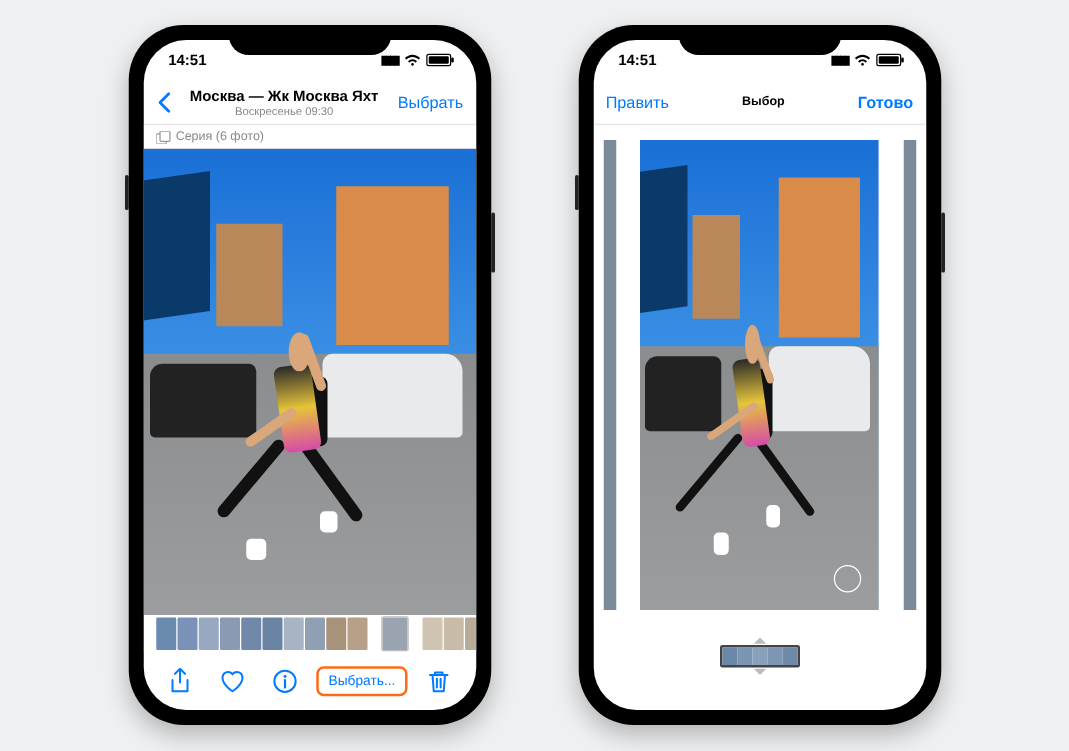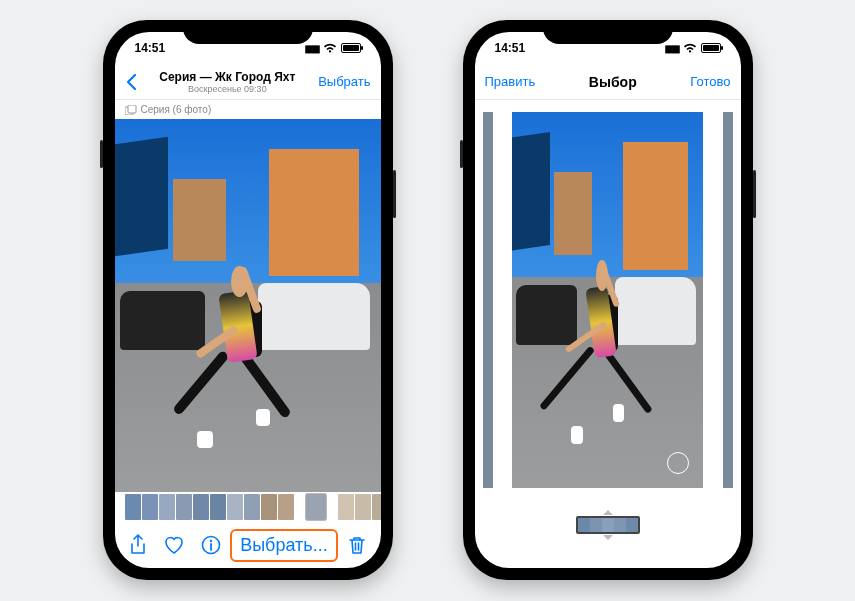--- a/index.html
+++ b/index.html
@@ -55,21 +55,21 @@
   .legL{position:absolute;left:32%;top:46%;width:10%;height:36%;background:#111;border-radius:6px;transform:rotate(40deg);transform-origin:top}
   .shoe1{position:absolute;left:66%;top:72%;width:14%;height:8%;background:#fff;border-radius:4px}
   .shoe2{position:absolute;left:8%;top:82%;width:16%;height:8%;background:#fff;border-radius:4px}
 
   .thumbrow{height:30px;background:#fff;display:flex;align-items:center;padding:2px 10px;gap:1px;overflow:hidden}
   .thumbrow span{flex:0 0 16px;height:26px;border-radius:1px}
   .thumbrow .gap{flex:0 0 10px;background:transparent}
 
   .toolbar{height:46px;display:flex;align-items:center;justify-content:space-evenly;padding:0 4px}
   .toolbar .ico{width:34px;height:30px;display:flex;align-items:center;justify-content:center;color:var(--blue)}
-  .select-btn{color:var(--blue);font-size:18px;font-weight:500;padding:4px 8px;border:2px solid var(--orange);border-radius:6px}
+  .select-btn{color:var(--blue);font-size:11px;font-weight:500;padding:4px 8px;border:2px solid var(--orange);border-radius:6px}
 
   
   .p2main{flex:1;background:#fff;position:relative;display:flex;align-items:center;justify-content:center}
   .p2photo{width:72%;height:94%;position:relative;overflow:hidden}
   .side-sliver{position:absolute;top:3%;width:10px;height:94%;background:#7a8a9a}
   .sliverL{left:8px}
   .sliverR{right:8px}
   .ring{position:absolute;right:14px;bottom:14px;width:22px;height:22px;border:1.5px solid #fff;border-radius:50%}
 
   .p2strip{height:50px;display:flex;flex-direction:column;align-items:center;justify-content:center;gap:1px;position:relative}
@@ -103,21 +103,21 @@
       </span>
     </div>
 
     <div class="navbar">
       <span class="chev">
         <svg width="12" height="18" viewBox="0 0 12 18">
             <path d="M10 2 3 9l7 7" stroke="#007aff" stroke-width="2.2" fill="none" stroke-linecap="round" stroke-linejoin="round"></path>
           </svg>
       </span>
       <div class="center">
-        <div class="title">Серия — Жк Город Яхт</div>
+        <div class="title">Москва — Жк Москва Яхт</div>
         <div class="sub">Воскресенье 09:30</div>
       </div>
       <span class="btn">Выбрать</span>
     </div>
 
     <div class="stripe">
       <span class="layers">
         <svg width="12" height="10" viewBox="0 0 12 10">
             <rect x="0" y="2" width="8" height="8" rx="1" fill="none" stroke="#999" stroke-width="1"></rect>
             <rect x="3" y="0" width="8" height="8" rx="1" fill="#fff" stroke="#999" stroke-width="1"></rect>
@@ -211,23 +211,23 @@
         </span>
         <span class="battery">
             <i></i>
           </span>
       </span>
     </div>
 
     <div class="navbar">
       <span class="btn">Править</span>
       <div class="center">
-        <div class="title" style="font-size:14px;font-weight:600">Выбор</div>
-      </div>
-      <span class="btn" style="font-weight:400">Готово</span>
+        <div class="title" style="font-size:10px;font-weight:600">Выбор</div>
+      </div>
+      <span class="btn" style="font-weight:700">Готово</span>
     </div>
 
     <div class="p2main">
       <div class="side-sliver sliverL"></div>
       <div class="p2photo">
         <div class="sky"></div>
         <div class="billboard"></div>
         <div class="bld2"></div>
         <div class="bld1"></div>
         <div class="road"></div>

